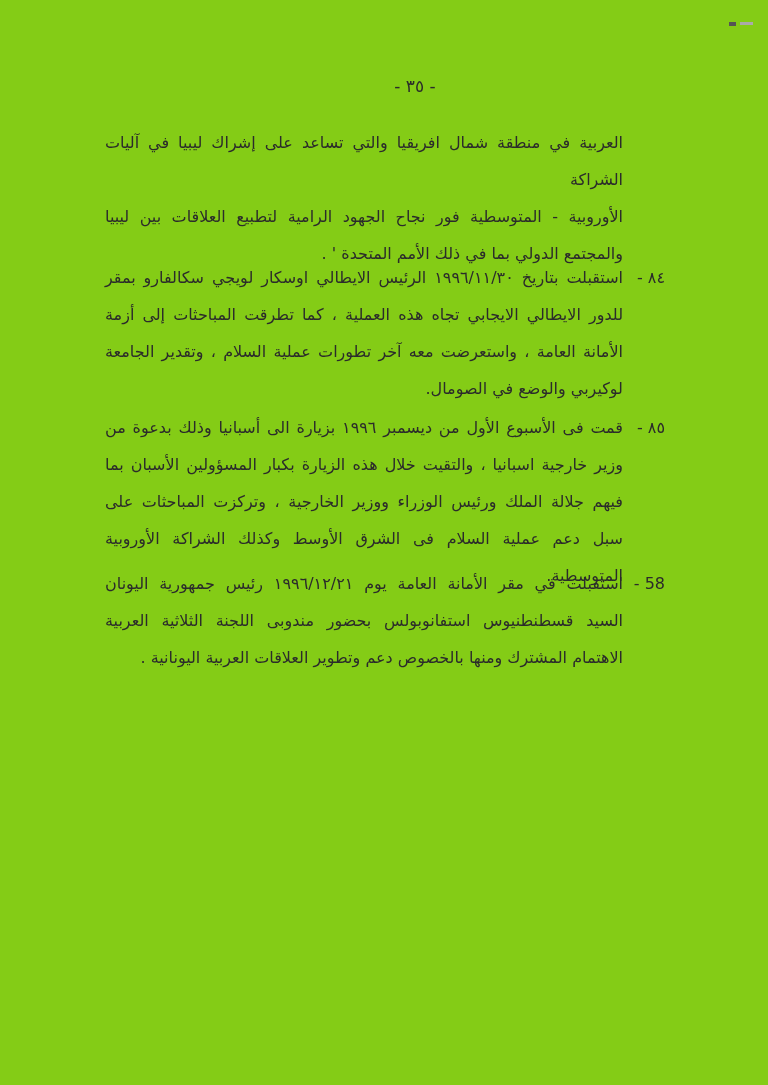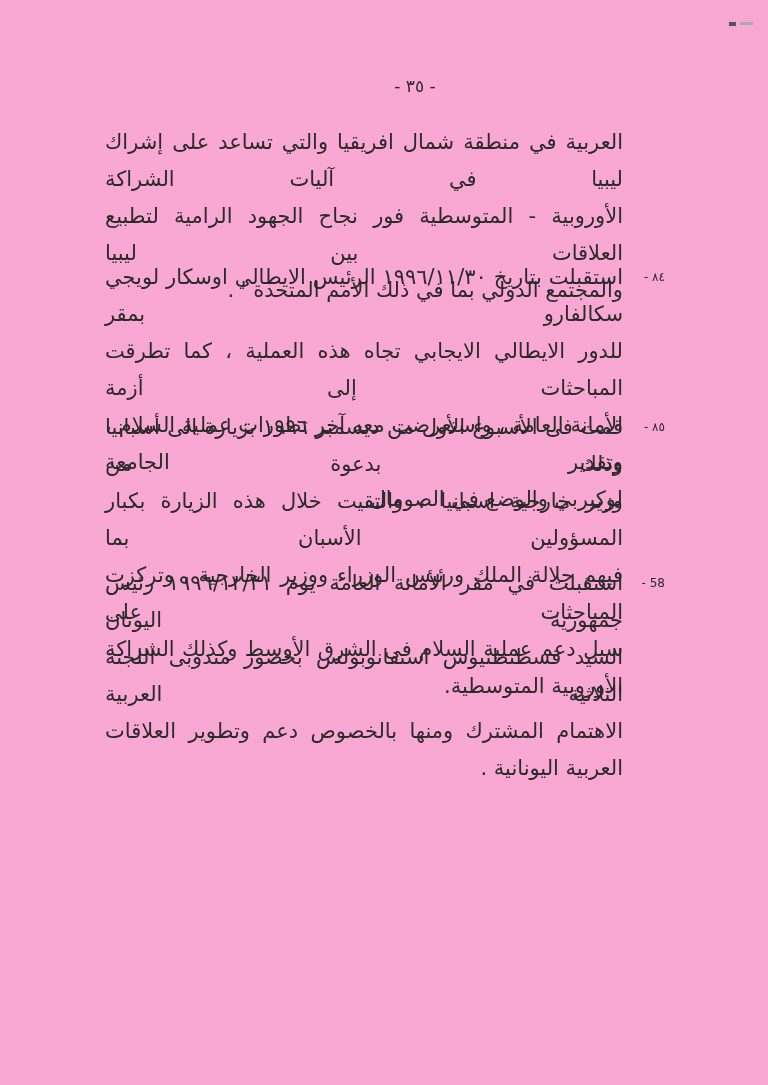--- a/index.html
+++ b/index.html
@@ -7,21 +7,21 @@
     width: 768px; height: 1085px;
     background: #ffffff;
     font-family: "DejaVu Sans", sans-serif;
     color: #2b2b2b;
     direction: rtl;
     overflow: hidden;
   }
   .page {
     position: relative;
     width: 768px; height: 1085px;
-    background: #f9a8d4;
+    background: #84cc16;
   }
   .corner-artifact {
     position: absolute; top: 13px; left: 729px;
     direction: ltr;
   }
   .corner-artifact .blob {
     display: inline-block; width: 7px; height: 4px;
     background: #555; margin-right: 4px; vertical-align: middle;
   }
   .corner-artifact .dash {
@@ -38,32 +38,32 @@
   .para {
     position: absolute;
     right: 103px;
     display: flex;
     direction: rtl;
     width: 560px;
   }
   .para .marker {
     width: 42px;
     flex: 0 0 42px;
-    font-size: 12px;
+    font-size: 16px;
     line-height: 37px;
     text-align: right;
     white-space: nowrap;
   }
   .para .lines {
     width: 518px;
     flex: 0 0 518px;
   }
   .line {
     direction: rtl;
-    font-size: 21px;
+    font-size: 16px;
     line-height: 37px;
     text-align: justify;
     text-align-last: justify;
     white-space: normal;
     color: #2b2b2b;
   }
   .line.last {
     text-align-last: right;
   }
   .p0 { top: 124px; }

